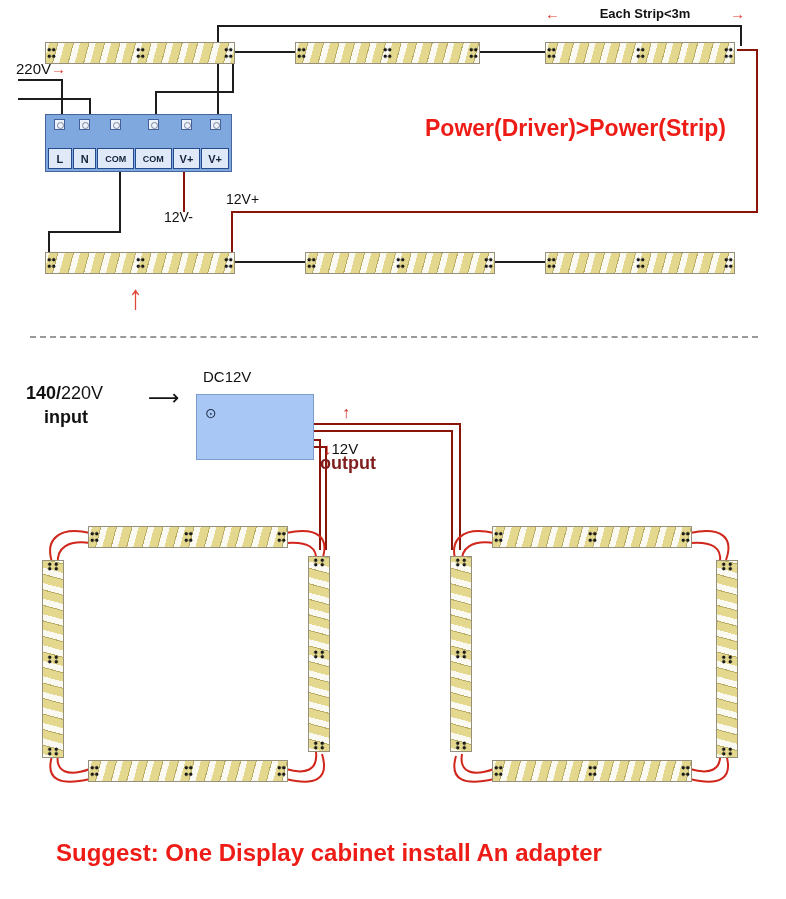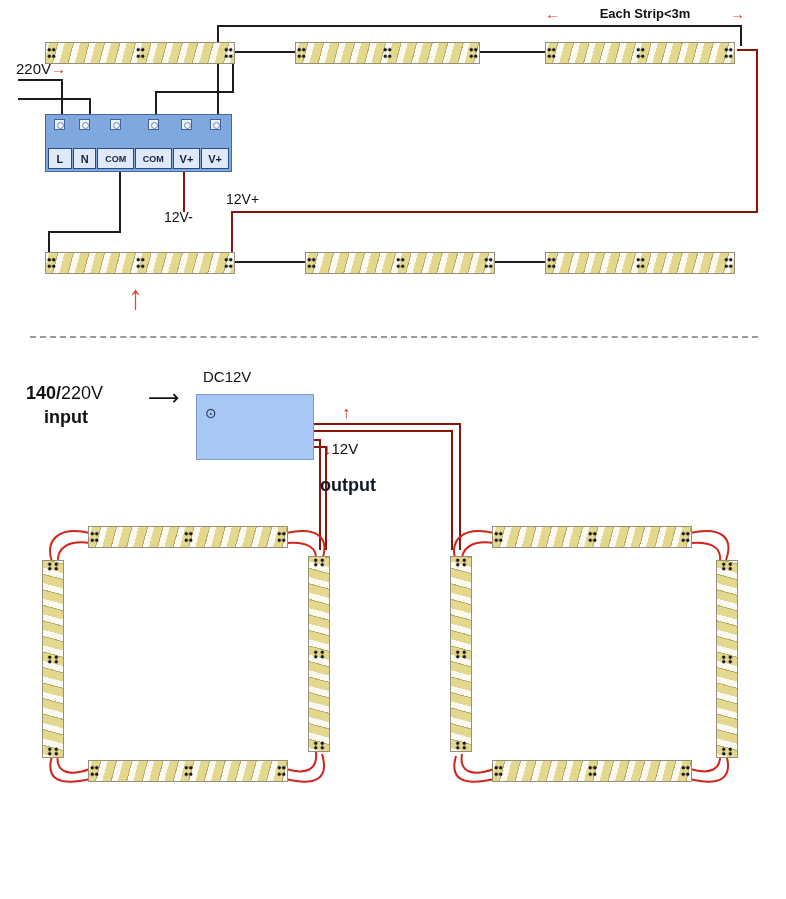--- a/index.html
+++ b/index.html
@@ -138,20 +138,21 @@
           <div class="screw"></div>
           <div class="tlabel">V+</div>
         </div>
         <div class="term" style="width: 28px;">
           <div class="screw"></div>
           <div class="tlabel">V+</div>
         </div>
       </div>
   </div>
 
+  <div class="lbl red-note" style="left:425px;top:116px;font-size:23px;">Power(Driver)&gt;Power(Strip)</div>
 
   <div class="lbl" style="left:226px;top:192px;font-size:14px;">12V+</div>
   <div class="lbl" style="left:124px;top:210px;font-size:14px;margin-left:40px;">12V-</div>
 
   <div class="strip strip-h" style="left:45px;top:252px;width:190px;">
       <span class="conn conn-h" style="left: 1px;"></span>
       <span class="conn conn-h" style="left: calc(50% - 4.5px);"></span>
       <span class="conn conn-h" style="right: 1px;"></span>
     </div>
   <div class="strip strip-h" style="left:305px;top:252px;width:190px;">
@@ -178,21 +179,21 @@
   <div class="lbl" style="left:203px;top:369px;font-size:15px;">DC12V</div>
 
   <div id="adapter">
     <span class="inlet">⊙</span>
   </div>
 
   <div class="lbl" style="left:342px;top:404px;font-size:16px;color:#d0261c;">↑</div>
   <div class="lbl" style="left:324px;top:441px;font-size:15px;">
     <span style="color:#d0261c;">↓</span><span>12V</span>
   </div>
-  <div class="lbl" style="left:320px;top:476px;font-size:18px;font-weight:bold;color:#0f172a;">output</div>
+  <div class="lbl" style="left:320px;top:454px;font-size:18px;font-weight:bold;color:#7f1d1d;">output</div>
 
   <div class="strip strip-h" style="left:88px;top:526px;width:200px;">
       <span class="conn conn-h" style="left: 1px;"></span>
       <span class="conn conn-h" style="left: calc(50% - 4.5px);"></span>
       <span class="conn conn-h" style="right: 1px;"></span>
     </div>
   <div class="strip strip-v" style="left:42px;top:560px;height:198px;">
       <span class="conn conn-v" style="top: 1px;"></span>
       <span class="conn conn-v" style="top: calc(50% - 4.5px);"></span>
       <span class="conn conn-v" style="bottom: 1px;"></span>
@@ -222,14 +223,15 @@
       <span class="conn conn-v" style="top: 1px;"></span>
       <span class="conn conn-v" style="top: calc(50% - 4.5px);"></span>
       <span class="conn conn-v" style="bottom: 1px;"></span>
     </div>
   <div class="strip strip-h" style="left:492px;top:760px;width:200px;">
       <span class="conn conn-h" style="left: 1px;"></span>
       <span class="conn conn-h" style="left: calc(50% - 4.5px);"></span>
       <span class="conn conn-h" style="right: 1px;"></span>
     </div>
 
+  <div class="lbl red-note" style="left:56px;top:840px;font-size:24px;">Suggest: One Display cabinet install An adapter</div>
 
 </div>
 
 </body></html>

